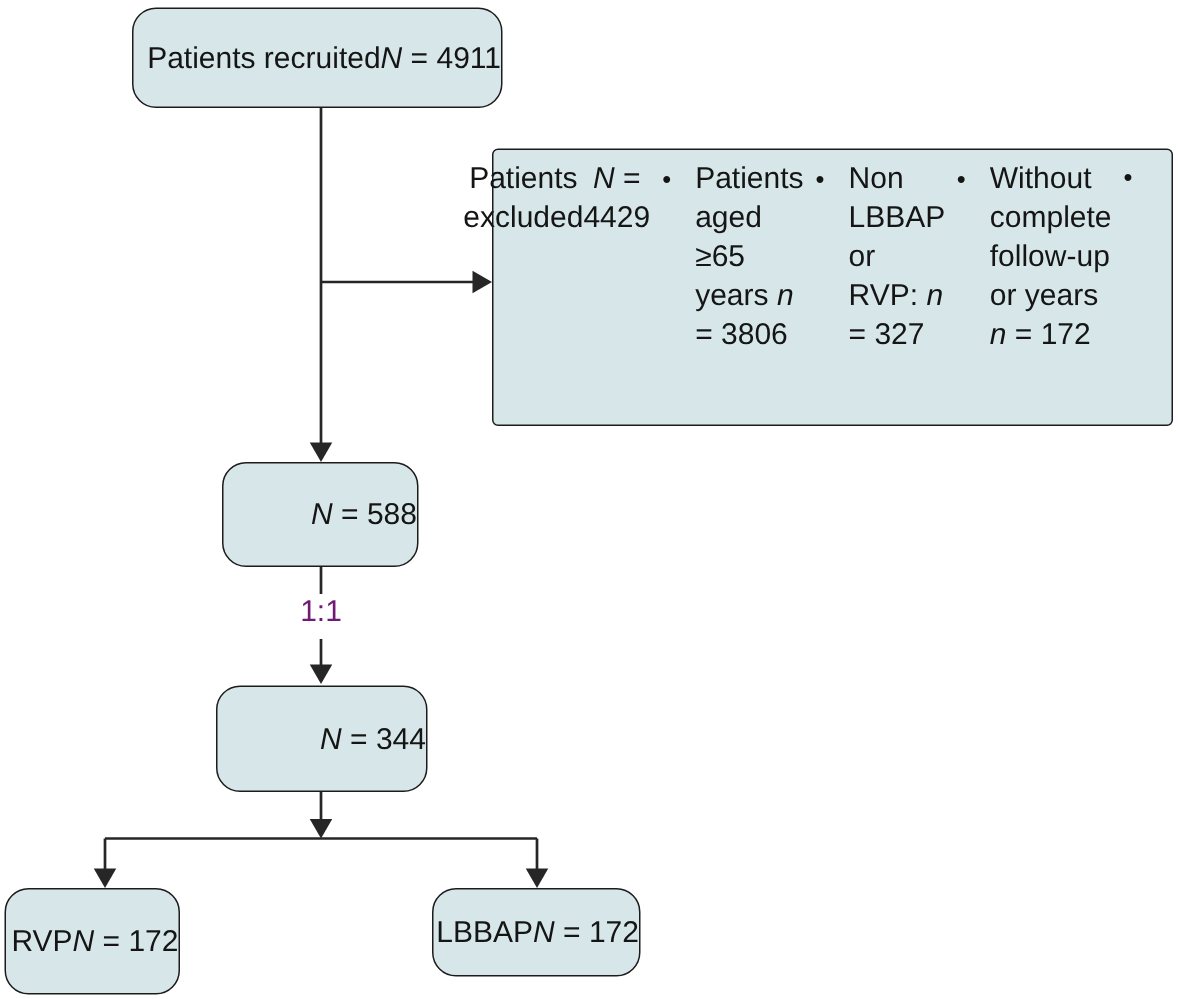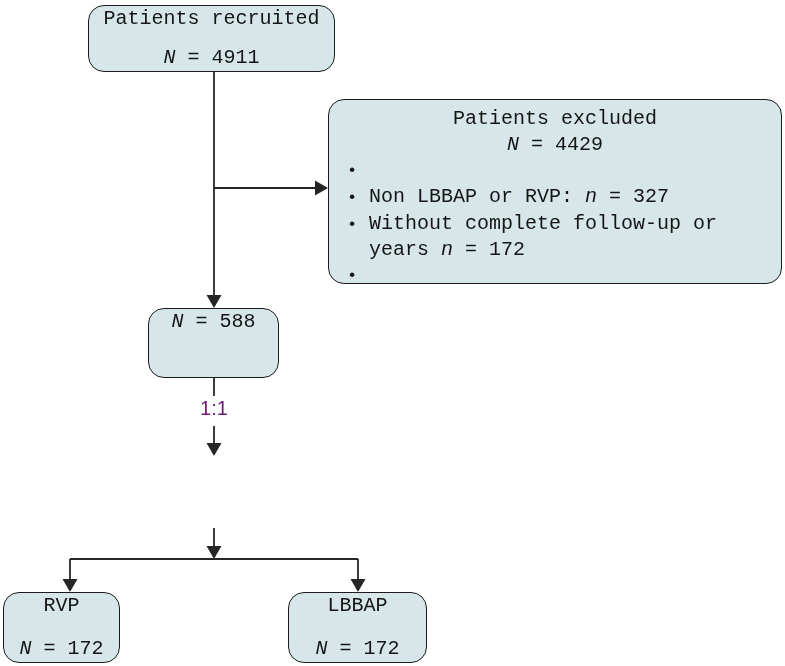--- a/index.html
+++ b/index.html
@@ -23,38 +23,37 @@
     width: 785px;
     height: 666px;
   }
   .node {
     position: absolute;
     box-sizing: border-box;
     background: #d7e7e9;
     border: 1.6px solid #1c1c1c;
     border-radius: 16px;
     display: flex;
-    flex-direction: column;
-    justify-content: space-between;
+    flex-direction: row;
+    justify-content: flex-end;
     align-items: center;
     font-size: 20px;
     line-height: 26px;
     color: #151515;
     text-align: center;
-    font-family: Liberation Mono, monospace;
   }
   .node i { font-style: italic; }
   .node--recruited { left: 88px;  top: 5px;   width: 247px; height: 67px; }
   .node--excluded  { left: 328px; top: 99px;  width: 454px; height: 185px;
-                     border-radius: 16px; align-items: stretch; text-align: left;
+                     border-radius: 4px; align-items: stretch; text-align: left;
                      padding: 6px 10px 6px 10px; }
   .node--n482      { left: 148px; top: 308px; width: 131px; height: 70px; }
   .node--n344      { left: 144px; top: 457px; width: 141px; height: 71px; }
   .node--rvp       { left: 3px;   top: 592px; width: 117px; height: 71px; }
-  .node--lbbap     { left: 288px; top: 592px; width: 139px; height: 71px; }
+  .node--lbbap     { left: 288px; top: 592px; width: 139px; height: 59px; }
 
   .node--excluded .center-line { text-align: center; }
   .bullet-row {
     display: flex;
     align-items: baseline;
     padding-left: 8px;
     line-height: 26px;
   }
   .bullet-glyph {
     flex: none;
@@ -114,40 +113,44 @@
   <div class="node node--recruited">
     <div>Patients recruited</div>
     <div><i>N</i><span> = 4911</span></div>
   </div>
 
   <div class="node node--excluded">
     <div class="center-line">Patients excluded</div>
     <div class="center-line"><i>N</i><span> = 4429</span></div>
     <div class="bullet-row">
       <span class="bullet-glyph">•</span>
+      <span><span>Patients aged ≥65 years </span><i>n</i><span> = 3806</span></span>
     </div>
     <div class="bullet-row">
       <span class="bullet-glyph">•</span>
       <span><span>Non LBBAP or RVP: </span><i>n</i><span> = 327</span></span>
     </div>
     <div class="bullet-row">
       <span class="bullet-glyph">•</span>
       <span><span>Without complete follow-up or years </span><i>n</i><span> = 172</span></span>
     </div>
     <div class="bullet-row">
       <span class="bullet-glyph">•</span>
     </div>
   </div>
 
   <div class="node node--n482">
     <div><i>N</i><span> = 588</span></div>
   </div>
 
   <div class="ratio-label">1:1</div>
 
+  <div class="node node--n344">
+    <div><i>N</i><span> = 344</span></div>
+  </div>
 
   <div class="node node--rvp">
     <div>RVP</div>
     <div><i>N</i><span> = 172</span></div>
   </div>
 
   <div class="node node--lbbap">
     <div>LBBAP</div>
     <div><i>N</i><span> = 172</span></div>
   </div>

